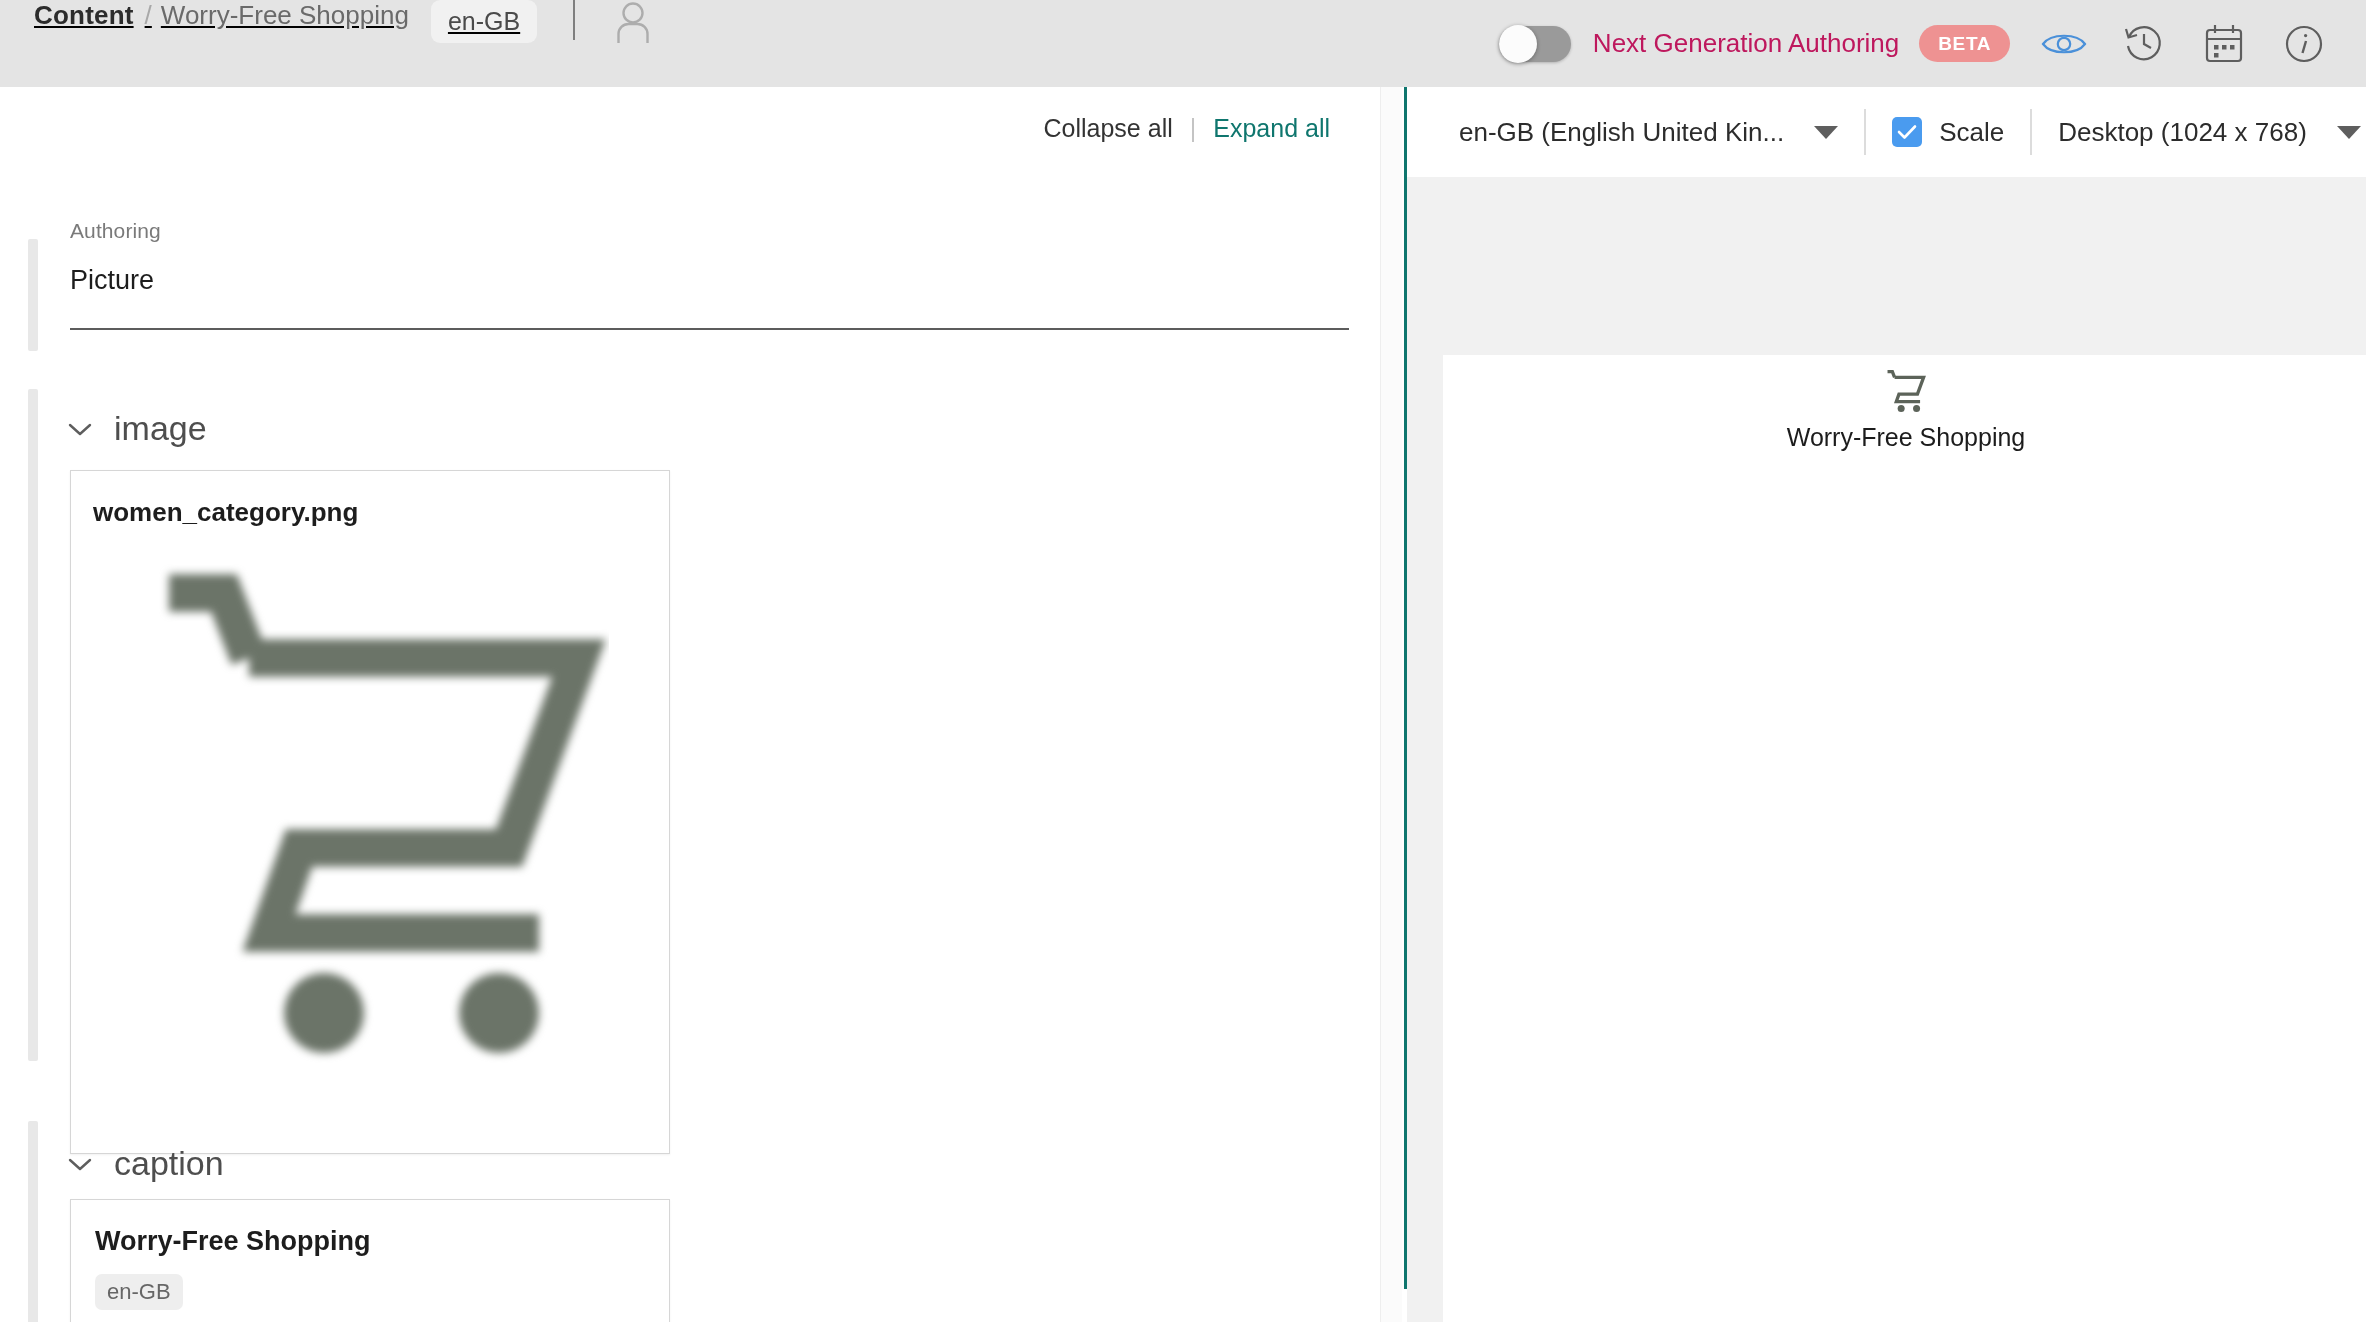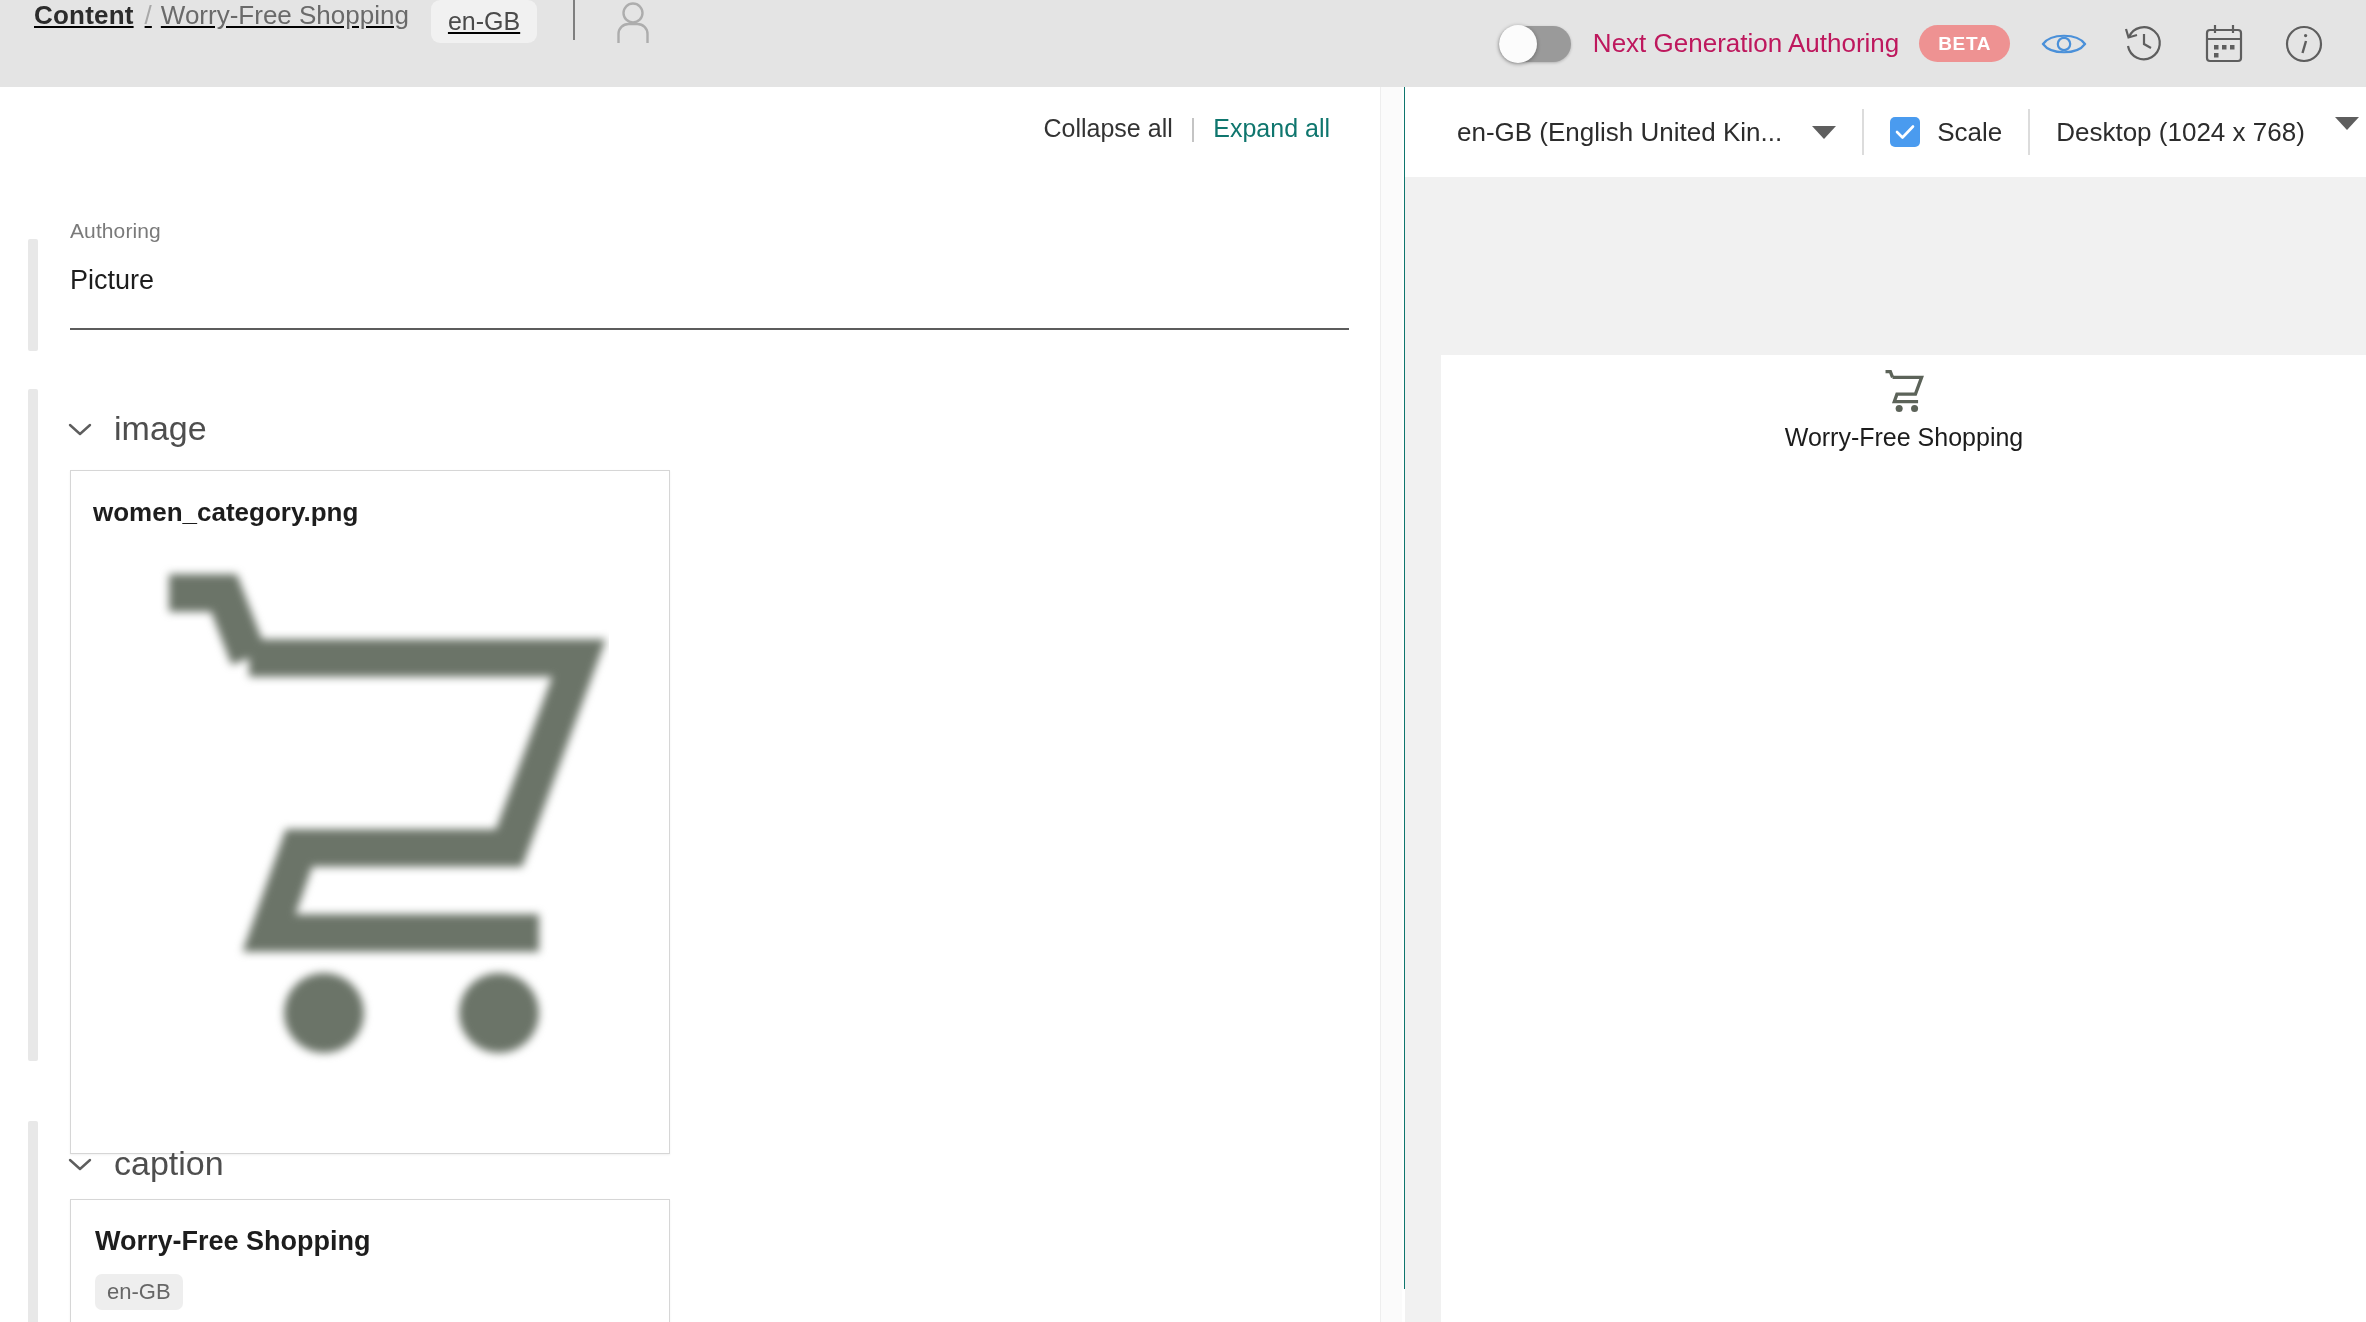--- a/index.html
+++ b/index.html
@@ -244,21 +244,21 @@
     background: #fbfbfb;
     border-left: 1px solid #eeeeee;
   }
 
   
   #right-panel {
     position: absolute;
     left: 1404px; top: 87px;
     width: 962px; height: 1202px;
     background: #fde047;
-    border-left: 1px solid #0f766e;
+    border-left: 3px solid #0f766e;
   }
 
   #preview-toolbar {
     position: absolute;
     left: 0; top: 0;
     width: 962px; height: 90px;
     background: #ffffff;
     display: flex;
     align-items: center;
   }
@@ -295,20 +295,21 @@
     background: #4a9bef;
     border-radius: 5px;
     display: flex; align-items: center; justify-content: center;
   }
   #scale-label {
     font-size: 26px;
     color: #2c2c2c;
   }
   #device-select {
     display: flex;
+    align-items: center;
   }
   #device-select-label {
     font-size: 26px;
     color: #2c2c2c;
     white-space: nowrap;
   }
 
   #preview-backdrop {
     position: absolute;
     left: 0; top: 90px;

